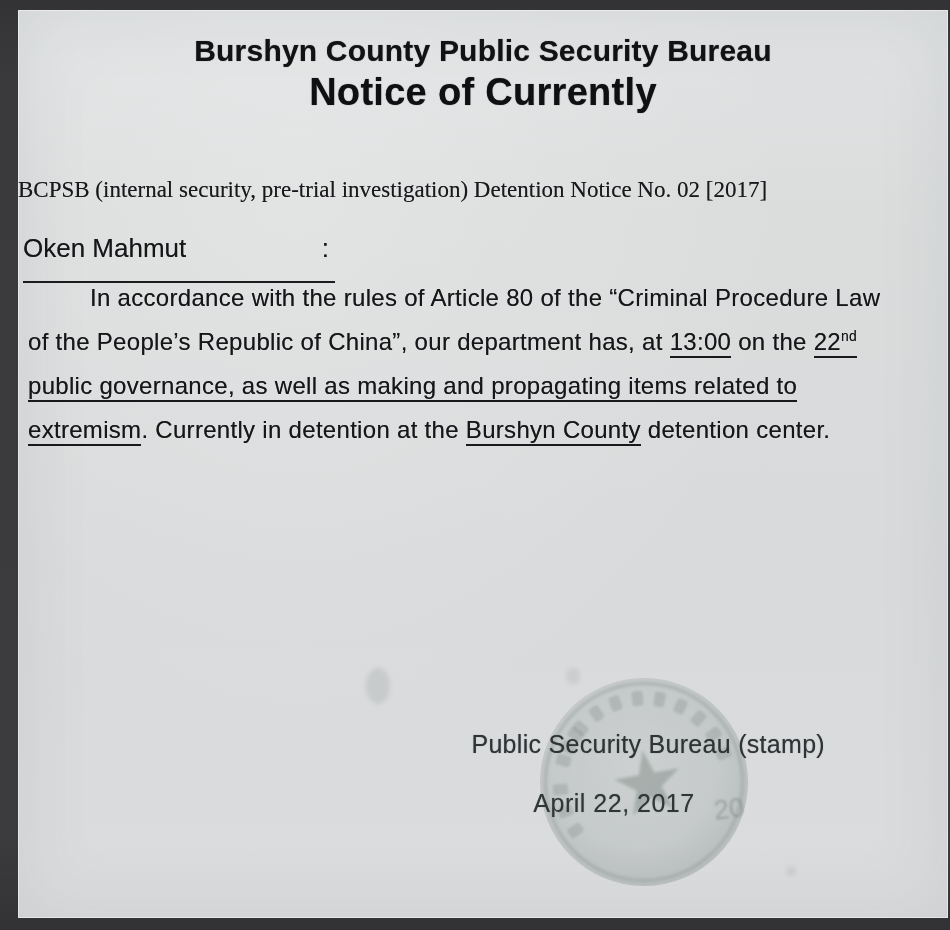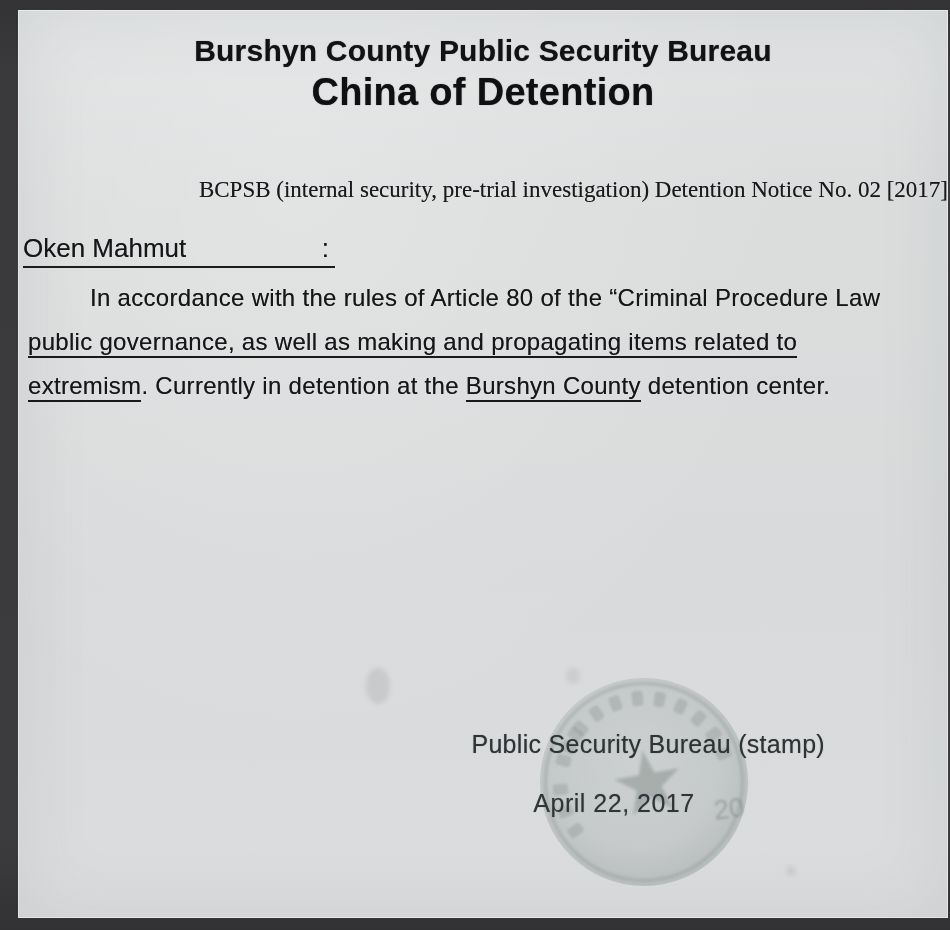--- a/index.html
+++ b/index.html
@@ -32,34 +32,34 @@
   .title-doc {
     position: absolute; left: 0; top: 59px; width: 100%;
     text-align: center;
     font-size: 38px; font-weight: bold; line-height: 46px;
     color: #0e1012; letter-spacing: 0.3px;
     text-shadow: 0 0 1px rgba(14,16,18,0.55);
   }
 
   .ref-line {
     position: absolute; left: 0; top: 166px; width: 100%;
-    text-align: right;
+    text-align: left;
     font-family: "Liberation Serif", serif;
     font-size: 23px; line-height: 28px;
     color: #17191b;
     text-shadow: 0 0 0.5px rgba(23,25,27,0.5);
   }
 
   .salutation {
     position: absolute; left: 5px; top: 224px;
     width: 312px;
     font-size: 26px; line-height: 28px;
     color: #141618;
     border-bottom: 2px solid #1a1c1e;
-    padding-bottom: 4px;
+    padding-bottom: 19px;
     display: flex; justify-content: space-between;
     text-shadow: 0 0 0.5px rgba(20,22,24,0.5);
   }
   .salutation .colon { padding-right: 6px; }
 
   .doc-body {
     position: absolute; left: 10px; top: 266px; width: 916px;
     font-size: 24px; color: #141617; letter-spacing: 0.3px;
     text-shadow: 0 0 0.6px rgba(20,22,23,0.55);
   }
@@ -127,31 +127,32 @@
   .speck-1 { left: 348px; top: 658px; width: 24px; height: 36px; background: rgba(120,128,130,0.18); }
   .speck-2 { left: 548px; top: 658px; width: 14px; height: 16px; background: rgba(120,128,130,0.14); }
   .speck-3 { left: 768px; top: 856px; width: 10px; height: 10px; background: rgba(120,128,130,0.16); }
 </style>
 </head>
 <body>
 
 <div class="paper">
 
   <div class="title-org">Burshyn County Public Security Bureau</div>
-  <div class="title-doc">China of Detention</div>
+  <div class="title-doc">Notice of Currently</div>
 
   <div class="ref-line">BCPSB (internal security, pre-trial investigation) Detention Notice No. 02 [2017]</div>
 
   <div class="salutation">
     <span class="name">Oken Mahmut</span>
     <span class="colon">:</span>
   </div>
 
   <div class="doc-body" id="doc-body">
       <div class="body-line indent"><span class="">In accordance with the rules of Article 80 of the “Criminal Procedure Law</span></div>
+      <div class="body-line"><span class="">of the People’s Republic of China”, our department has, at </span><span class="u">13:00</span><span class=""> on the </span><span class="u">22<sup>nd</sup></span></div>
       <div class="body-line"><span class="u">public governance, as well as making and propagating items related to</span></div>
       <div class="body-line"><span class="u">extremism</span><span class="">. Currently in detention at the </span><span class="u">Burshyn County</span><span class=""> detention center.</span></div>
     </div>
 
   <div class="seal" id="seal">
     <div class="seal-ring"></div>
     <div class="seal-star">★</div>
   <div class="ring-mark" style="left: 22.8701px; top: 61.5001px; transform: rotate(-65deg);"></div>
       <div class="ring-mark" style="left: 34.6523px; top: 43.0058px; transform: rotate(-50deg);"></div>
       <div class="ring-mark" style="left: 50.8196px; top: 28.1912px; transform: rotate(-35deg);"></div>

